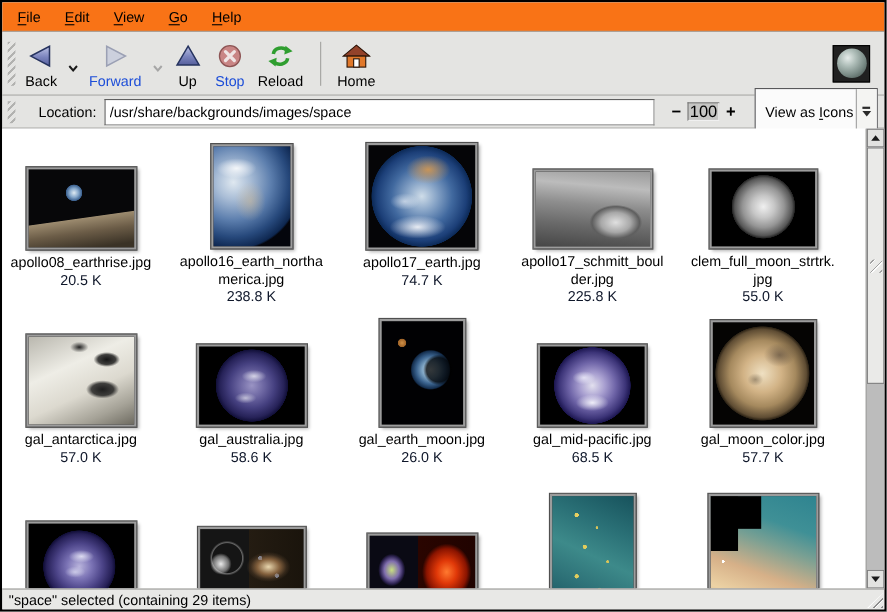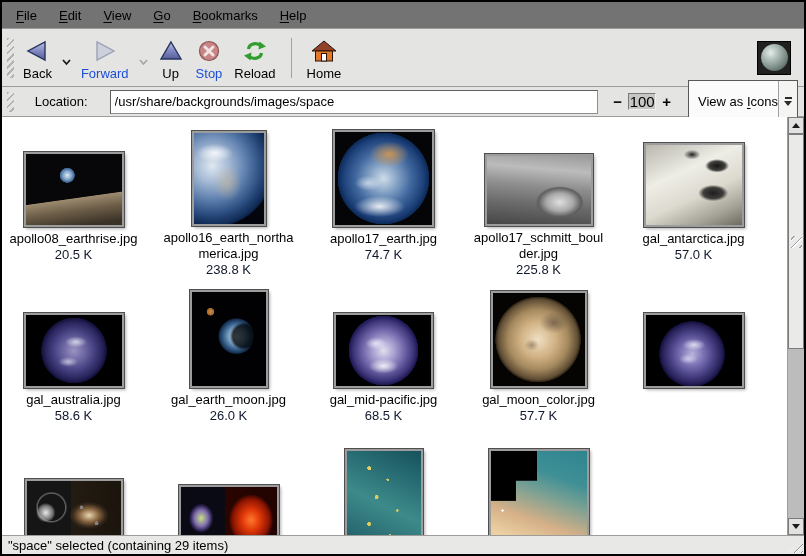--- a/index.html
+++ b/index.html
@@ -8,21 +8,21 @@
     width:806px;height:556px;
     border:2px solid #000;
     background:#e4e4e2;
     font-family:"Liberation Sans",sans-serif;
     font-size:13px;color:#000;
     display:flex;flex-direction:column;
     overflow:hidden;position:relative;
   }
   
   .menubar{height:27px;display:flex;align-items:center;padding-left:3px;
-    border-bottom:1px solid #9c9c9a;background:#737373;flex:0 0 auto;}
+    border-bottom:1px solid #9c9c9a;background:#f97316;flex:0 0 auto;}
   .menu-item{padding:4px 11px;cursor:default;}
   .mn{text-decoration:underline;text-underline-offset:2px;}
   
   .toolbar{height:58px;display:flex;align-items:center;
     border-bottom:1px solid #9c9c9a;background:#e4e4e2;flex:0 0 auto;padding:2px 4px 2px 2px;}
   .grip-v{width:7px;height:40px;margin:0 3px;cursor:grab;
     background:repeating-linear-gradient(135deg,#b2b2b0 0 2px,transparent 2px 5px);}
   .tbtn{display:flex;flex-direction:column;align-items:center;justify-content:flex-end;
     height:50px;padding:2px 6px;gap:2px;cursor:default;}
   .tbtn .tico{height:25px;display:flex;align-items:center;}
@@ -31,21 +31,21 @@
   .tchev{display:flex;align-items:center;height:50px;padding:8px 3px 0 3px;}
   .tb-sep{width:1px;height:40px;background:#a2a2a0;margin:0 9px;}
   .throbber{margin-left:auto;margin-right:9px;width:34px;height:34px;background:#202020;
     border:1px solid #000;display:flex;align-items:center;justify-content:center;}
   .sphere{width:27px;height:27px;border-radius:50%;
     background:radial-gradient(circle at 36% 32%,#e6ecea 0%,#aebdb8 30%,#798a85 62%,#4d5c58 86%,#37443f 100%);}
   
   .locbar{height:30px;display:flex;align-items:center;
     border-bottom:1px solid #9c9c9a;background:#e4e4e2;flex:0 0 auto;padding:0 6px 0 2px;}
   .locbar .grip-v{height:20px;}
-  .loclabel{margin:0 22px 0 18px;}
+  .loclabel{margin:0 7px 0 18px;}
   .locinput{width:504px;height:24px;border:1px solid;border-color:#5f5f5f #8f8f8f #8f8f8f #5f5f5f;
     background:#fff;font:13px "Liberation Sans",sans-serif;padding:0 4px;outline:none;}
   .zoomout,.zoomin{font-weight:bold;font-size:15px;padding:0 4px;cursor:default;}
   .zoomout{margin-left:11px;}
   .zoomlevel{width:29px;height:17px;margin:0 2px;background:#c6c6c4;
     border:1px solid;border-color:#7a7a7a #f0f0f0 #f0f0f0 #7a7a7a;
     font-size:15px;display:inline-flex;align-items:center;justify-content:center;}
   .combo{margin-left:13px;height:44px;width:113px;border:1px solid #58585a;background:#fbfbfb;
     display:flex;align-items:stretch;cursor:default;}
   .combo-label{flex:1;display:flex;align-items:center;padding-left:9px;white-space:pre;}
@@ -159,21 +159,20 @@
 </head>
 <body>
 
 <div class="window">
 
   <div class="menubar">
     <div class="menu-item"><span class="mn">F</span><span>ile</span></div>
     <div class="menu-item"><span class="mn">E</span><span>dit</span></div>
     <div class="menu-item"><span class="mn">V</span><span>iew</span></div>
     <div class="menu-item"><span class="mn">G</span><span>o</span></div>
-    <div class="menu-item"><span class="mn">B</span><span>ookmarks</span></div>
     <div class="menu-item"><span class="mn">H</span><span>elp</span></div>
   </div>
 
   <div class="toolbar">
     <div class="grip-v"></div>
 
     <div class="tbtn">
       <span class="tico">
         <svg width="26" height="24" viewBox="0 0 26 24">
           <defs>
@@ -300,20 +299,28 @@
         <div class="cell">
           <div class="thumbwrap">
             <div class="thumb art-moon-boulder" style="width: 108px; height: 72px;"></div>
           </div>
           <div class="fname">apollo17_schmitt_boul
 der.jpg</div>
           <div class="fsize">225.8 K</div>
         </div>
         <div class="cell">
           <div class="thumbwrap">
+            <div class="thumb art-moon-gray" style="width: 98px; height: 72px;"></div>
+          </div>
+          <div class="fname">clem_full_moon_strtrk.
+jpg</div>
+          <div class="fsize">55.0 K</div>
+        </div>
+        <div class="cell">
+          <div class="thumbwrap">
             <div class="thumb art-antarctica" style="width: 100px; height: 84px;"></div>
           </div>
           <div class="fname">gal_antarctica.jpg</div>
           <div class="fsize">57.0 K</div>
         </div>
         <div class="cell">
           <div class="thumbwrap">
             <div class="thumb art-earth-australia" style="width: 100px; height: 75px;"></div>
           </div>
           <div class="fname">gal_australia.jpg</div>

